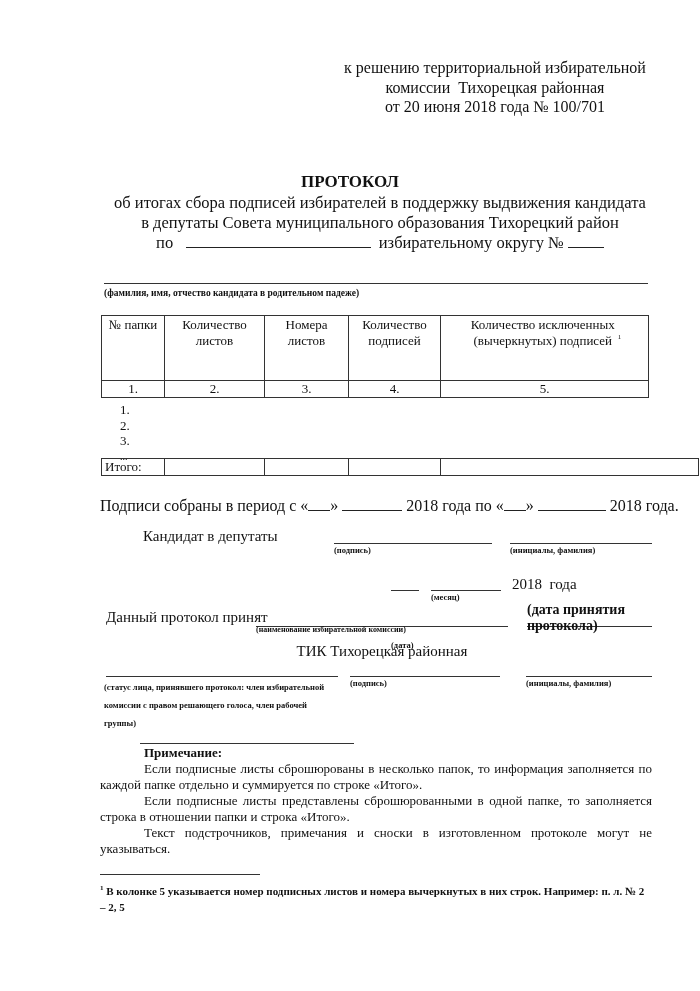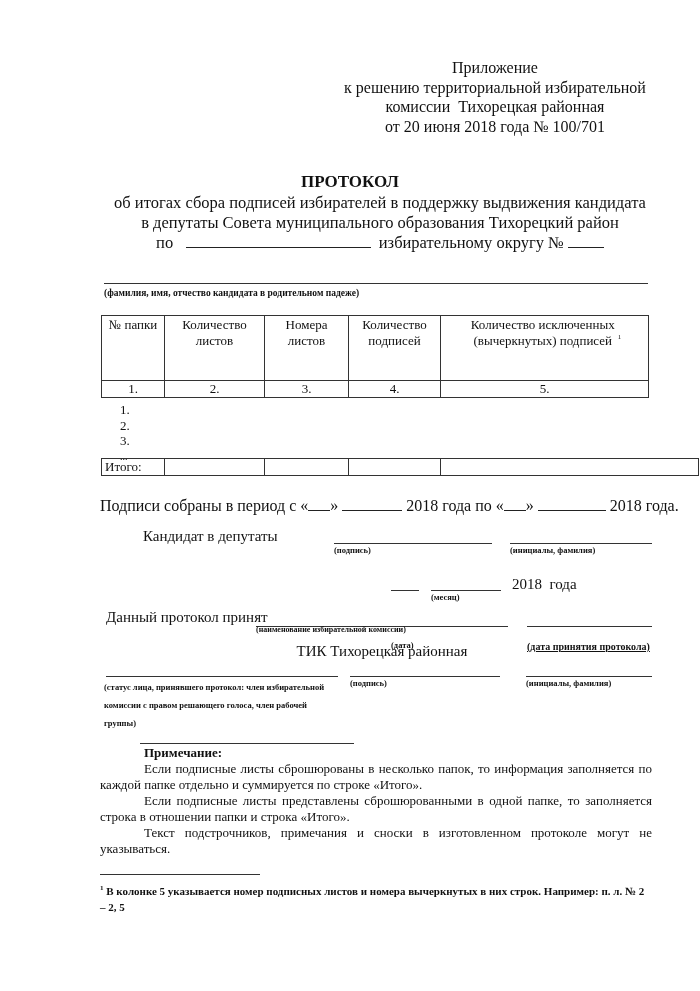--- a/index.html
+++ b/index.html
@@ -25,21 +25,20 @@
   .note { left: 100px; top: 745px; width: 552px; font-size: 13px; line-height: 16px; text-align: justify; }
   .note p { margin: 0; text-indent: 44px; }
   .note .head { font-weight: bold; }
   .foot { left: 100px; top: 880px; width: 550px; font-size: 11px; line-height: 16px; font-weight: bold; }
   sup { font-size: 7px; }
 </style>
 </head>
 <body>
 
 <div class="abs appendix">
-  <div>Приложение</div>
   <div>к решению территориальной избирательной</div>
   <div style="white-space:pre">комиссии  Тихорецкая районная</div>
   <div>от 20 июня 2018 года № 100/701</div>
 </div>
 
 <div class="abs title">ПРОТОКОЛ</div>
 <div class="abs subtitle">
   <div>об итогах сбора подписей избирателей в поддержку выдвижения кандидата</div>
   <div>в депутаты Совета муниципального образования Тихорецкий район</div>
   <div>
@@ -125,21 +124,21 @@
 <div class="hint" style="left:391px; top:592px; width:28px;margin-top:48px;">(дата)</div>
 <div class="hline" style="left:431px; top:590px; width:70px;"></div>
 <div class="hint" style="left:431px; top:592px; width:70px;">(месяц)</div>
 <div class="abs text15" style="left:512px; top:576px; white-space:pre;">2018  года</div>
 
 <div class="abs text15" style="left:106px; top:609px;">Данный протокол принят</div>
 <div class="abs text15" style="left:256px; top:608px; width:252px; text-align:center;margin-top:35px;">ТИК Тихорецкая районная</div>
 <div class="hline" style="left:256px; top:626px; width:252px;"></div>
 <div class="hint" style="left:256px; top:625px; width:252px; font-size:8px;">(наименование избирательной комиссии)</div>
 <div class="hline" style="left:527px; top:626px; width:125px;"></div>
-<div class="hint" style="left:527px; top:641px; width:125px; font-size:10px;text-decoration:underline;">(дата принятия протокола)</div>
+<div class="hint" style="left:527px; top:602px; width:125px; font-size:14px;">(дата принятия протокола)</div>
 
 <div class="hline" style="left:106px; top:676px; width:232px;"></div>
 <div class="hint" style="left:104px; top:678px; width:236px; line-height:18px; font-size:8.5px;">(статус лица, принявшего протокол: член избирательной комиссии с правом решающего голоса, член рабочей группы)</div>
 <div class="hline" style="left:350px; top:676px; width:150px;"></div>
 <div class="hint" style="left:350px; top:678px; width:150px;">(подпись)</div>
 <div class="hline" style="left:526px; top:676px; width:126px;"></div>
 <div class="hint" style="left:526px; top:678px; width:126px;">(инициалы, фамилия)</div>
 
 <div class="hline" style="left:140px; top:743px; width:214px;"></div>
 

